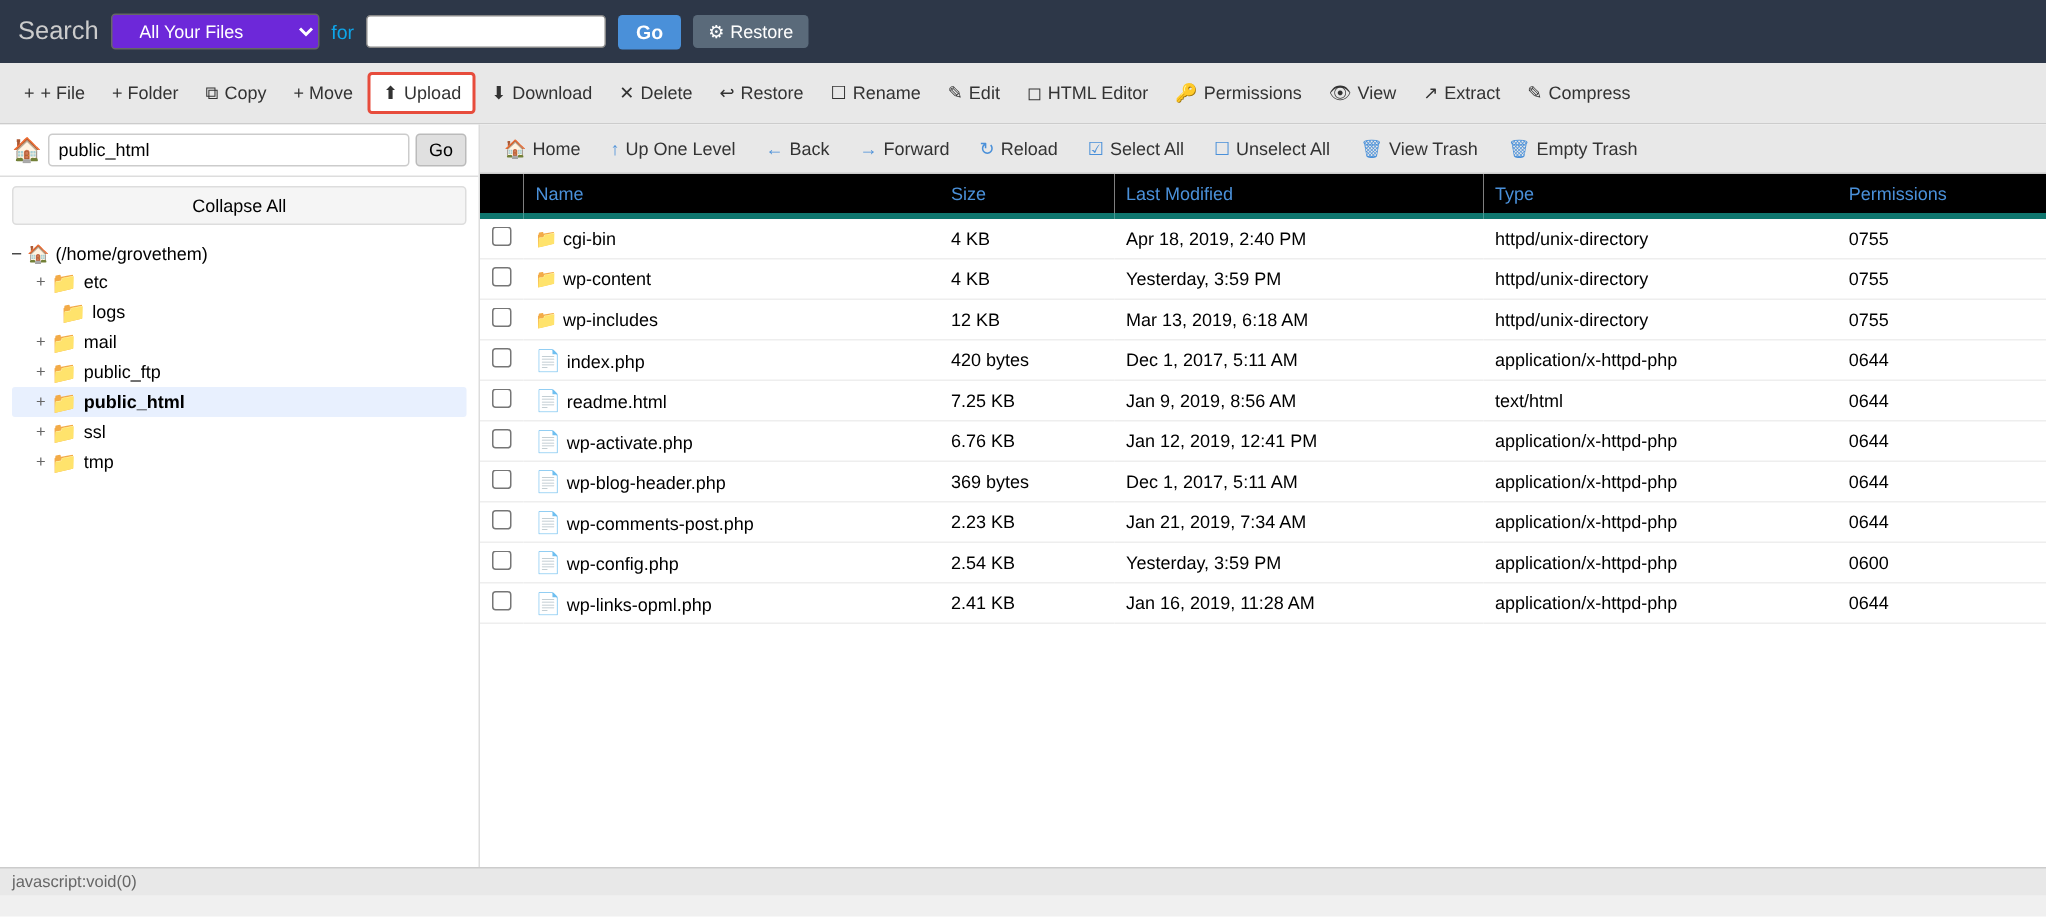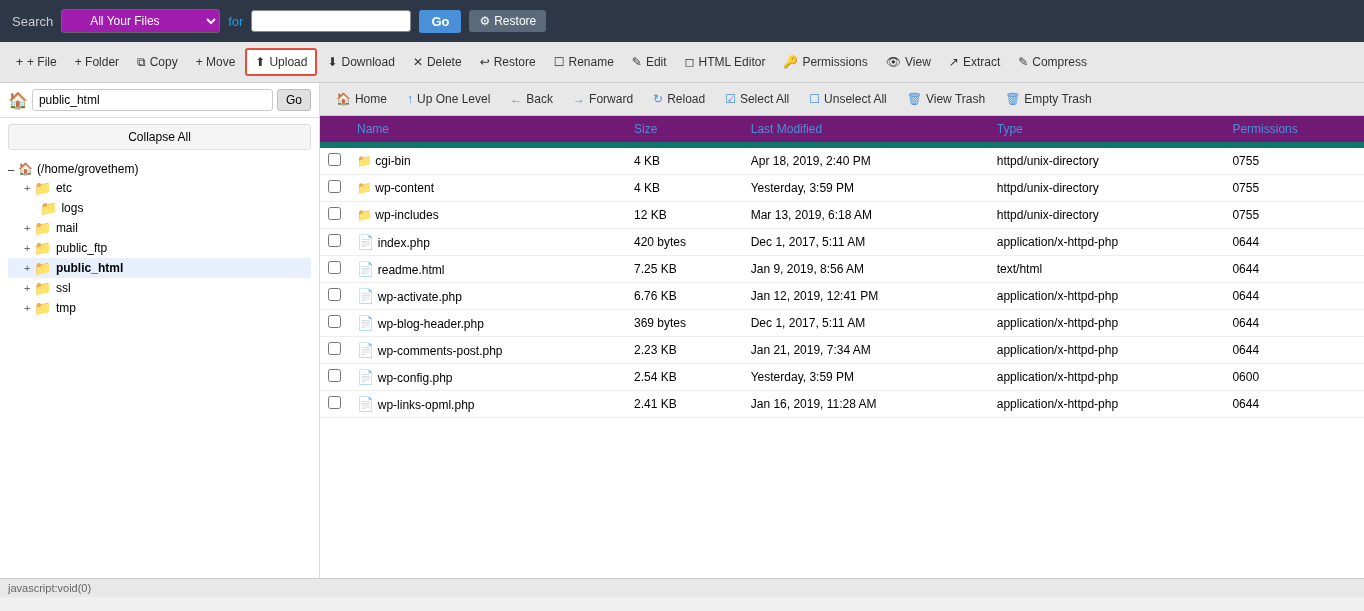--- a/index.html
+++ b/index.html
@@ -12,23 +12,23 @@
       display: flex;
       align-items: center;
       justify-content: space-between;
       padding: 6px 12px;
       height: 42px;
     }
     .header-left { display: flex; align-items: center; gap: 8px; }
     .header-logo { font-size: 22px; color: #68d391; }
     .header-title { font-size: 16px; font-weight: bold; color: white; }
     .header-right { display: flex; align-items: center; gap: 8px; }
-    .search-label { color: #ccc; font-size: 13px; }
+    .search-label { color: #ccc; font-size: 17px; }
     .search-select {
-      padding: 3px 24px; border: 1px solid #666; background: #a21caf; color: white;
+      padding: 3px 14px; border: 1px solid #666; background: #6d28d9; color: white;
       font-size: 12px; border-radius: 3px;
     }
     .search-for { color: #0ea5e9; font-size: 13px; }
     .search-input {
       padding: 3px 8px; border: 1px solid #888; background: white; color: #333;
       font-size: 12px; border-radius: 3px; width: 160px;
     }
     .go-btn {
       background: #4a90d9; color: white; border: none; padding: 4px 12px;
       border-radius: 3px; cursor: pointer; font-size: 13px; font-weight: bold;
@@ -135,22 +135,22 @@
     .file-table-container {
       flex: 1;
       overflow-y: auto;
     }
     .file-table {
       width: 100%;
       border-collapse: collapse;
       font-size: 12px;
     }
     .file-table thead th {
-      background: #701a75;
-      border-bottom: 6px solid #0f766e;
+      background: #000000;
+      border-bottom: 4px solid #0f766e;
       padding: 6px 8px;
       text-align: left;
       font-weight: normal;
       color: #4a90d9;
       position: sticky; top: 0;
       white-space: nowrap;
     }
     .file-table tbody tr {
       border-bottom: 1px solid #eee;
     }

